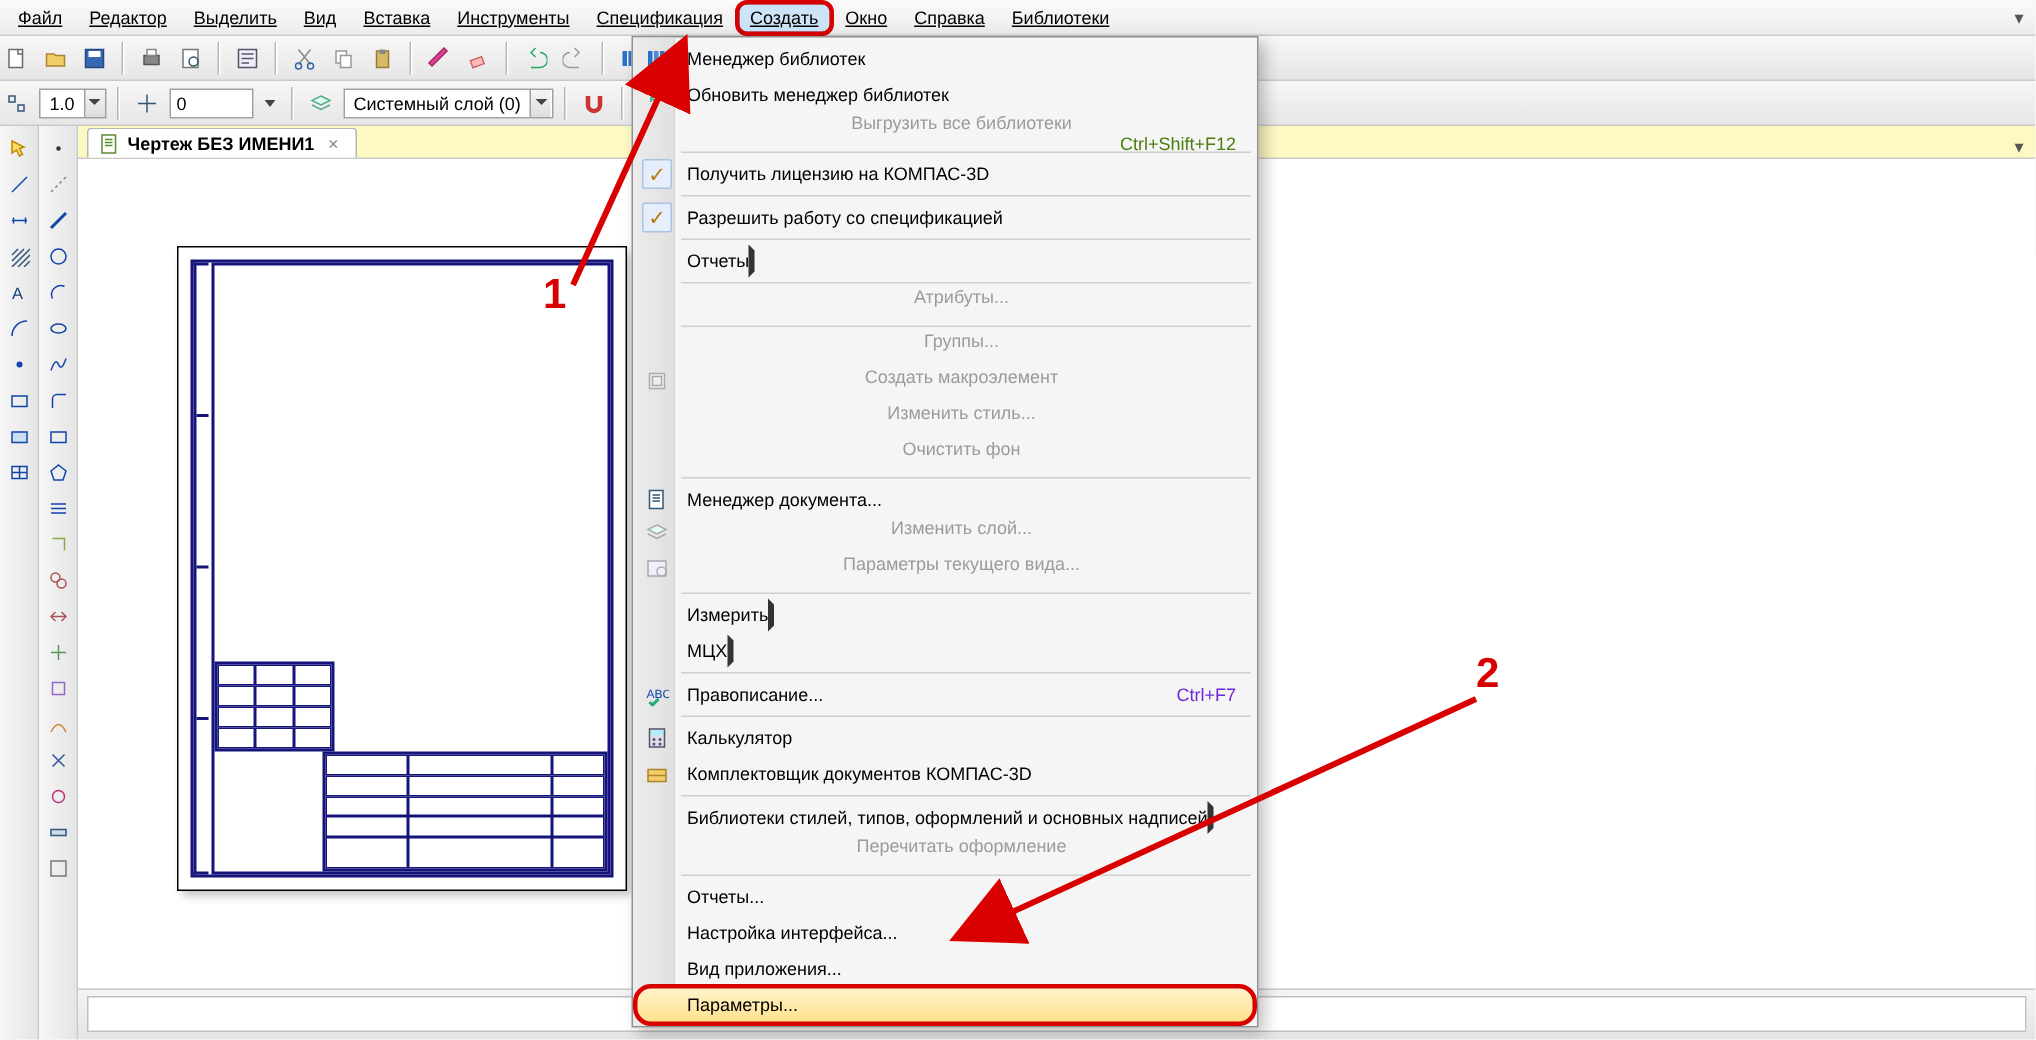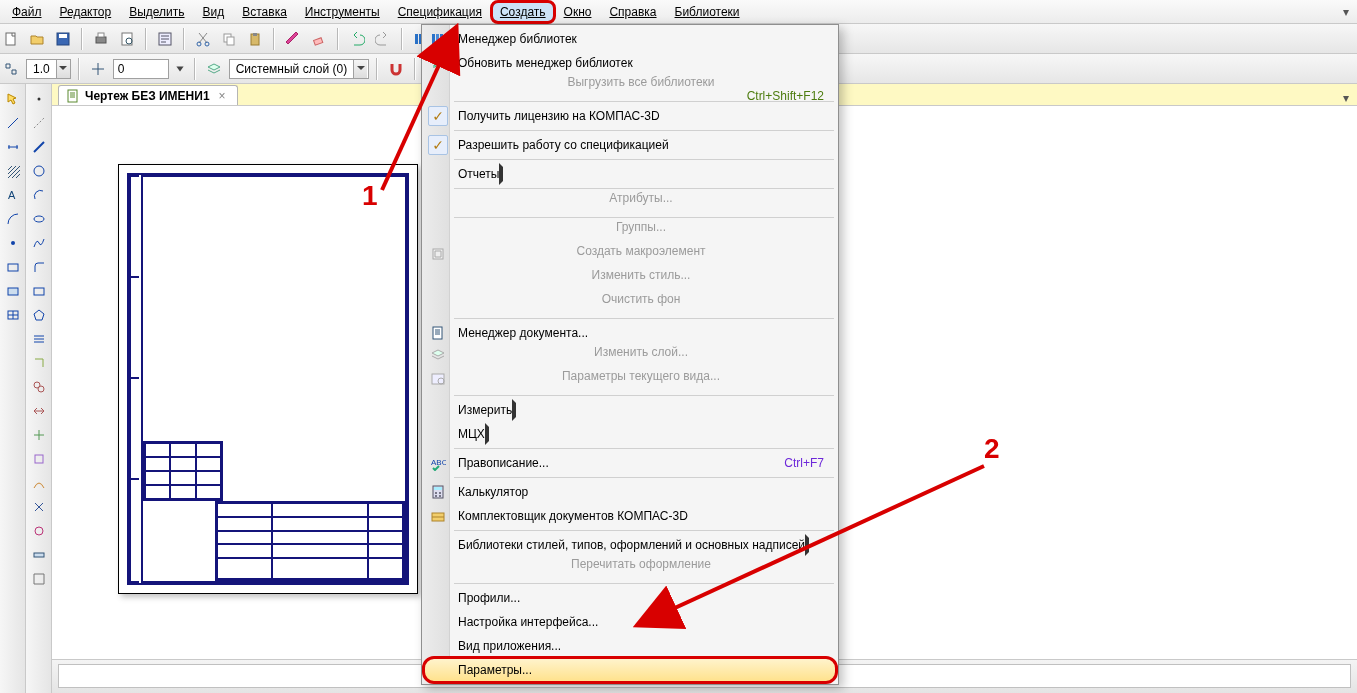--- a/index.html
+++ b/index.html
@@ -627,21 +627,21 @@
         <span>Библиотеки стилей, типов, оформлений и основных надписей</span>
         <span class="sub"></span>
       </div>
       <div class="menu-row disabled">
         <span class="icon"></span>
         <span>Перечитать оформление</span>
       </div>
       <div class="divider"></div>
       <div class="menu-row">
         <span class="icon"></span>
-        <span>Профили...</span>
+        <span>Отчеты...</span>
       </div>
       <div class="menu-row">
         <span class="icon"></span>
         <span>Настройка интерфейса...</span>
       </div>
       <div class="menu-row">
         <span class="icon"></span>
         <span>Вид приложения...</span>
       </div>
       <div class="menu-row highlight">

